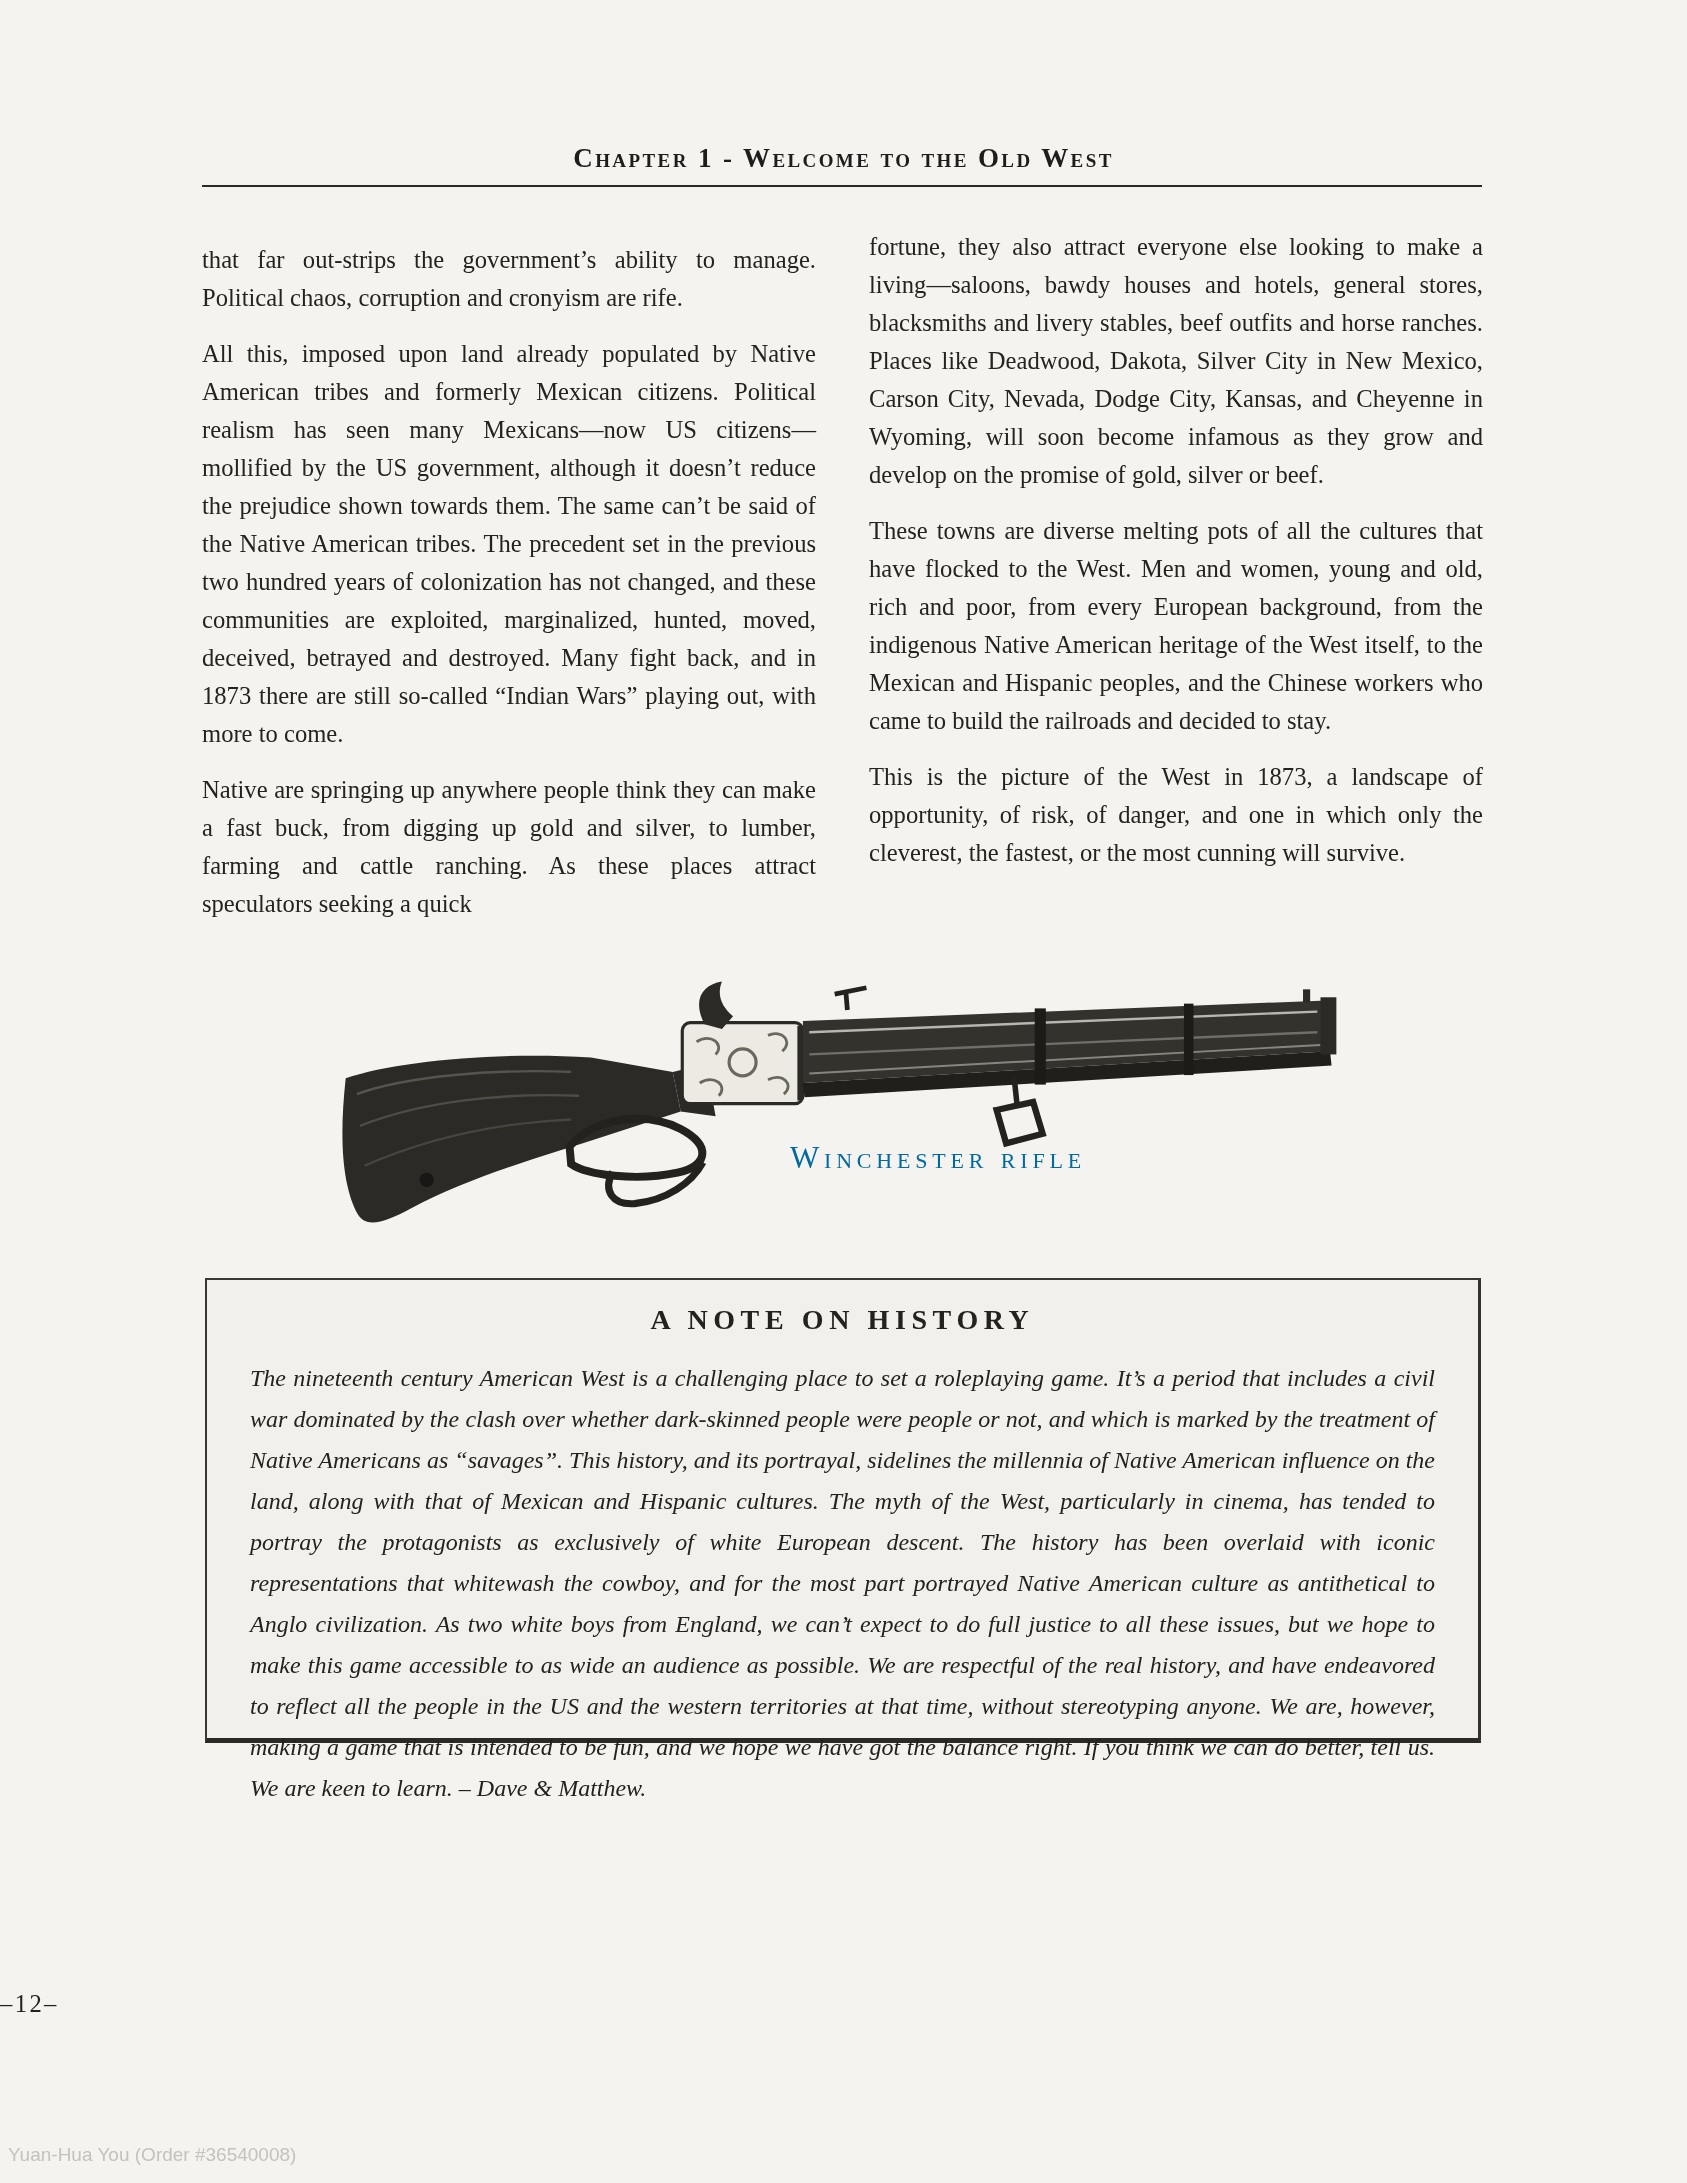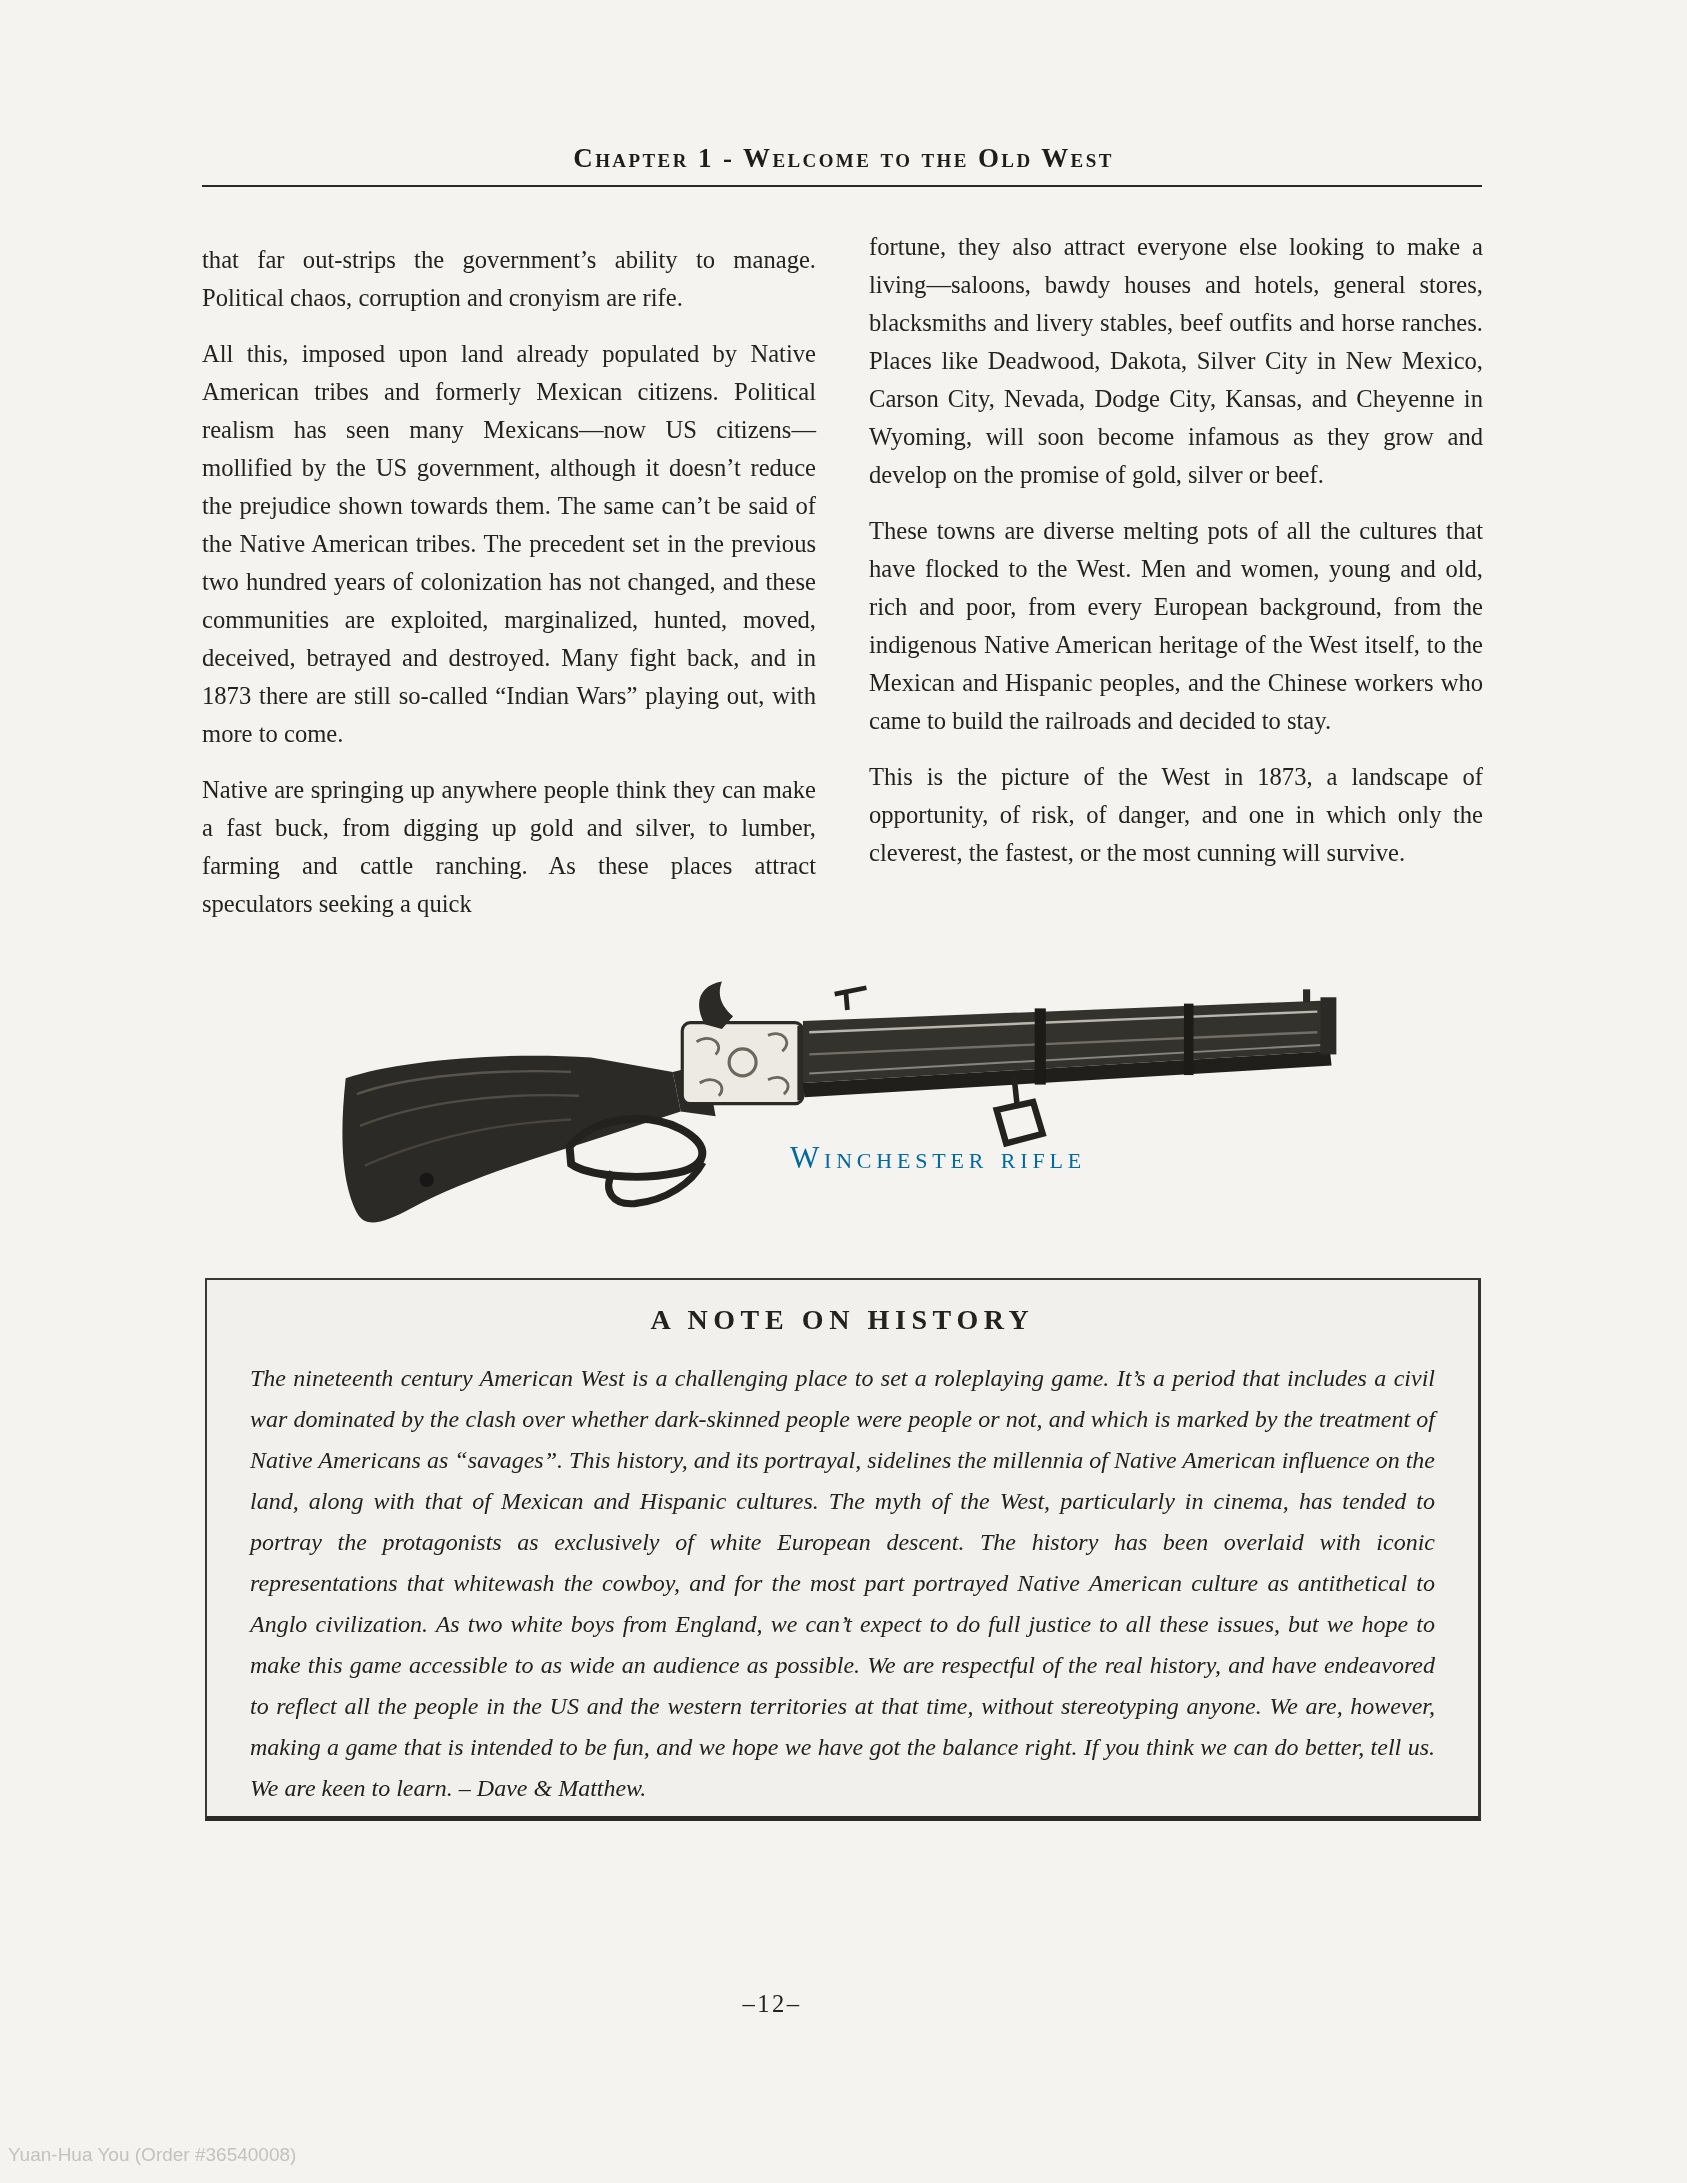--- a/index.html
+++ b/index.html
@@ -43,21 +43,21 @@
   .figure-caption{
     position:absolute;left:790px;top:1140px;width:373px;
     text-align:left;
     font-variant:small-caps;
     font-size:31px;
     letter-spacing:4.8px;
     color:#0369a1;
   }
   
   .note-box{
-    position:absolute;left:205px;top:1278px;width:1276px;height:543px;
+    position:absolute;left:205px;top:1278px;width:1276px;height:465px;
     box-sizing:border-box;
     background:#f1f0ec;
     border:2.4px solid #3a3833;
     border-bottom:5.6px solid #2b2a26;
     border-right:3.2px solid #33322d;
   }
   .note-title{
     margin:24px 0 0 0;
     text-align:center;
     font-size:28px;
@@ -69,21 +69,20 @@
     margin:22px 43px 0 43px;
     font-style:italic;
     font-size:24px;
     line-height:41px;
     text-align:justify;
     color:#23221f;
   }
   
   .page-number{
     position:absolute;left:0;top:1990px;width:1544px;
-    text-align:center;
     font-size:24.6px;
     letter-spacing:2.4px;
     color:#23221f;
   }
   .watermark{
     position:absolute;left:8px;top:2144px;
     font-family:"Liberation Sans", sans-serif;
     font-size:19px;
     color:#c3c2bf;
   }

